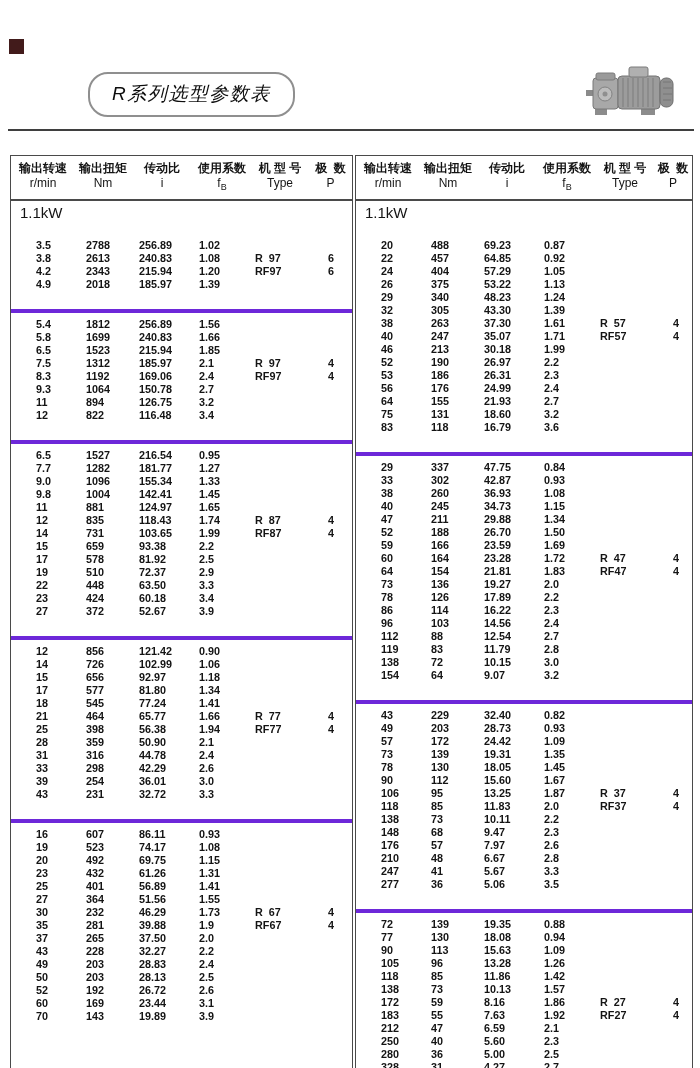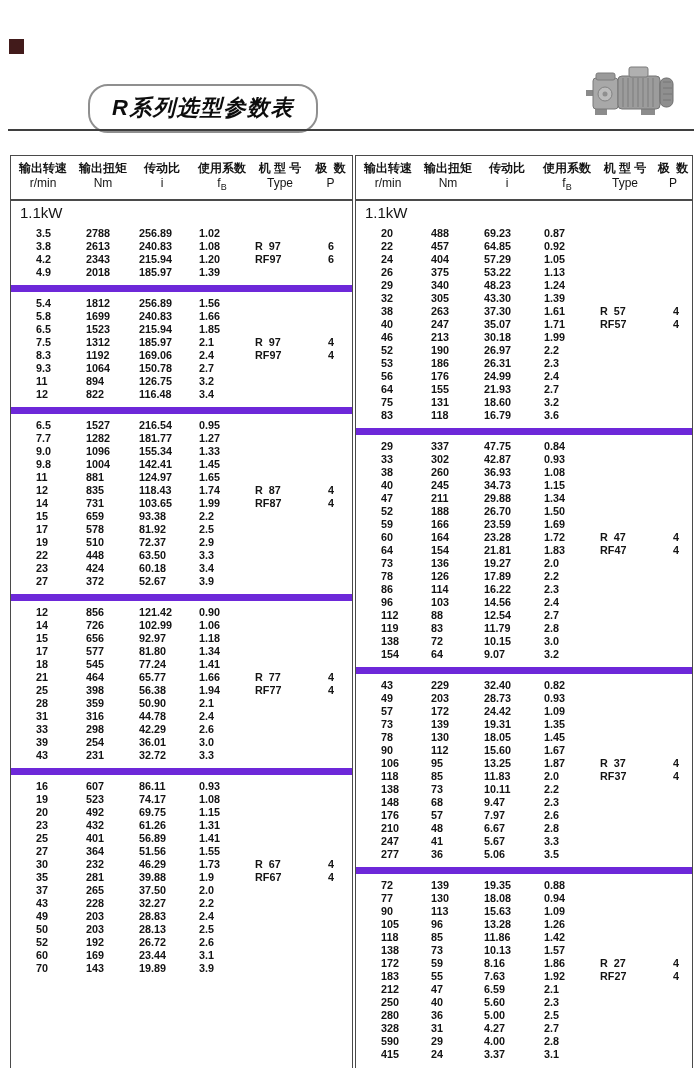--- a/index.html
+++ b/index.html
@@ -2,22 +2,22 @@
 <html><head>
 <meta charset="utf-8">
 <style>
   html,body{margin:0;padding:0;}
   body{
     width:700px;height:1068px;position:relative;background:#ffffff;
     font-family:"Liberation Sans",sans-serif;color:#141414;overflow:hidden;
   }
   .corner-mark{position:absolute;left:9px;top:39px;width:15px;height:15px;background:#421b1b;}
   .title-badge{
-    position:absolute;left:88px;top:84px;border:2px solid #8f8f8f;border-radius:20px;
-    padding:7px 22px 8px;font-size:22px;font-weight:bold;font-style:italic;
+    position:absolute;left:88px;top:72px;border:2px solid #8f8f8f;border-radius:20px;
+    padding:7px 22px 8px;font-size:19px;font-weight:normal;font-style:italic;
     letter-spacing:1.5px;color:#0d0d0d;background:#fff;white-space:pre;
   }
   .top-rule{position:absolute;left:8px;top:129px;width:686px;height:2px;background:#3f3f3f;}
   .motor-img{position:absolute;left:585px;top:66px;width:96px;height:54px;}
 
   .sel-table{
     position:absolute;top:155px;height:1012px;border:1px solid #4a4a4a;
     background:#fff;box-sizing:border-box;
   }
   .sel-table.left{left:10px;width:343px;}
@@ -26,22 +26,22 @@
   .thead{
     display:grid;grid-template-columns:64px 56px 62px 58px 58px 1fr;
     height:43px;border-bottom:2px solid #4a4a4a;align-content:center;row-gap:2px;
   }
   .hcell{text-align:center;font-weight:bold;font-size:12px;line-height:14px;white-space:pre;}
   .hunit{text-align:center;font-weight:normal;font-size:12px;line-height:13px;}
   .hunit sub{font-size:9px;}
 
   .power-label{font-weight:normal;font-size:15px;line-height:16px;padding:4px 0 1px 9px;}
 
-  .row-group{padding:5px 0 6px;}
-  .row-group + .row-group{border-top:7px solid #6d28d9;}
+  .row-group{padding:5px 0 6px;margin-top:12px;}
+  .row-group + .row-group{border-top:4px solid #6d28d9;}
 
   .trow{
     display:grid;grid-template-columns:64px 56px 62px 58px 58px 1fr;
     height:13px;line-height:13px;font-size:10.8px;font-weight:bold;
   }
   .c0{padding-left:25px;}
   .c1{padding-left:11px;}
   .c2{padding-left:8px;}
   .c3{padding-left:6px;}
   .c4{padding-left:4px;white-space:pre;}

